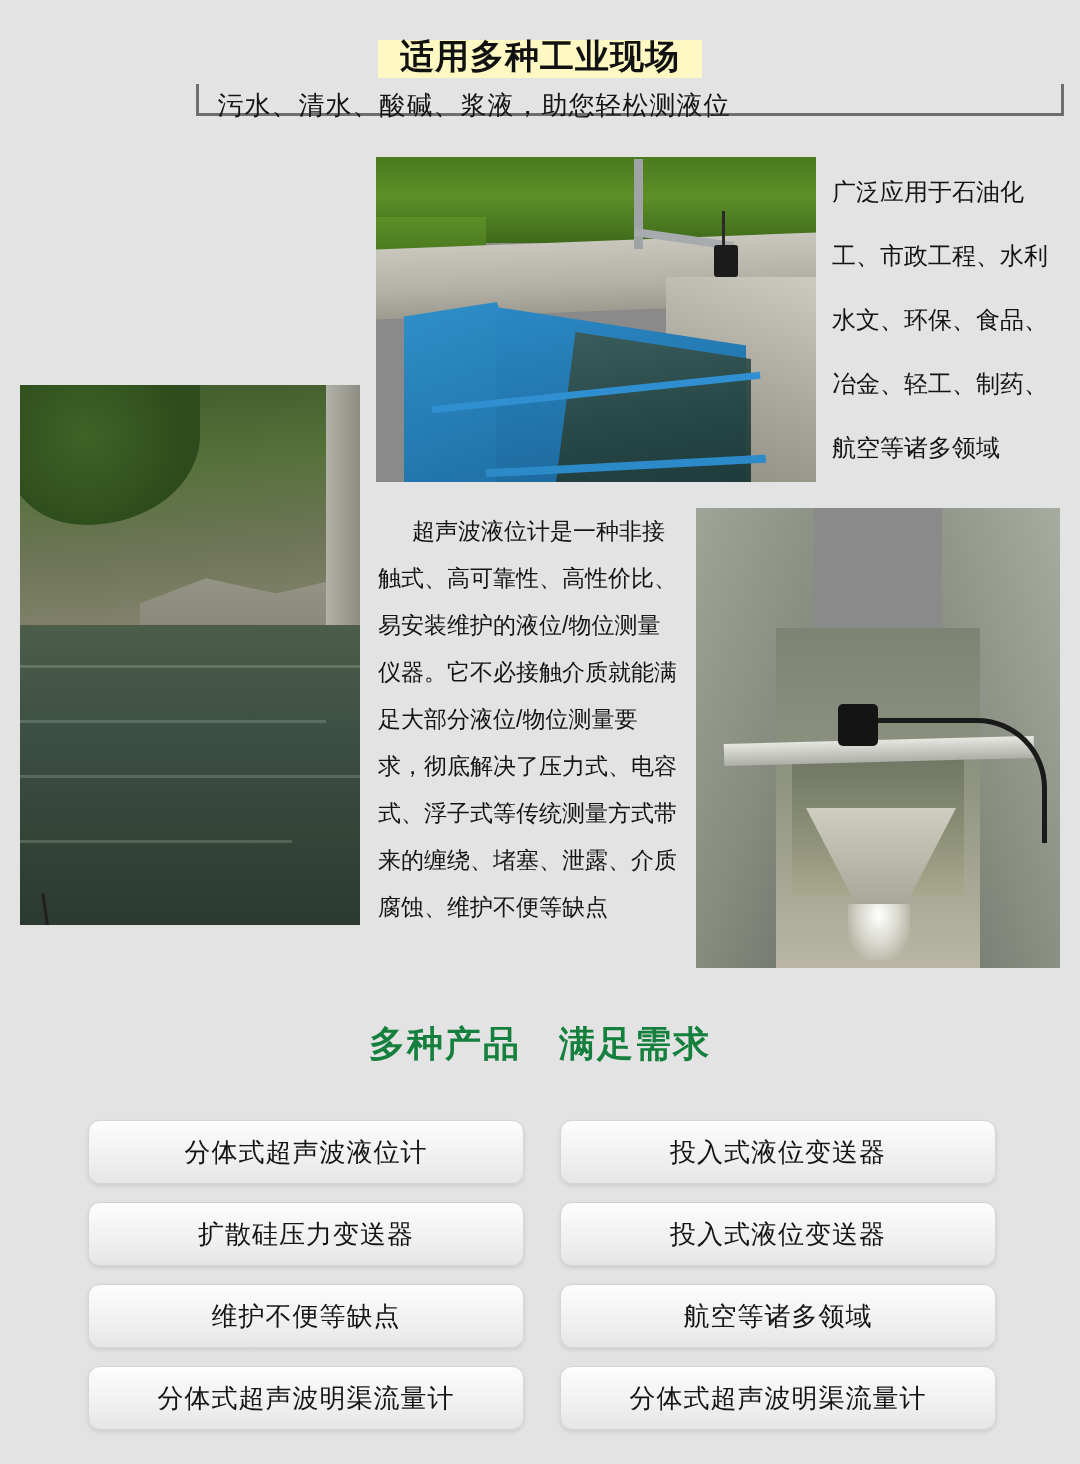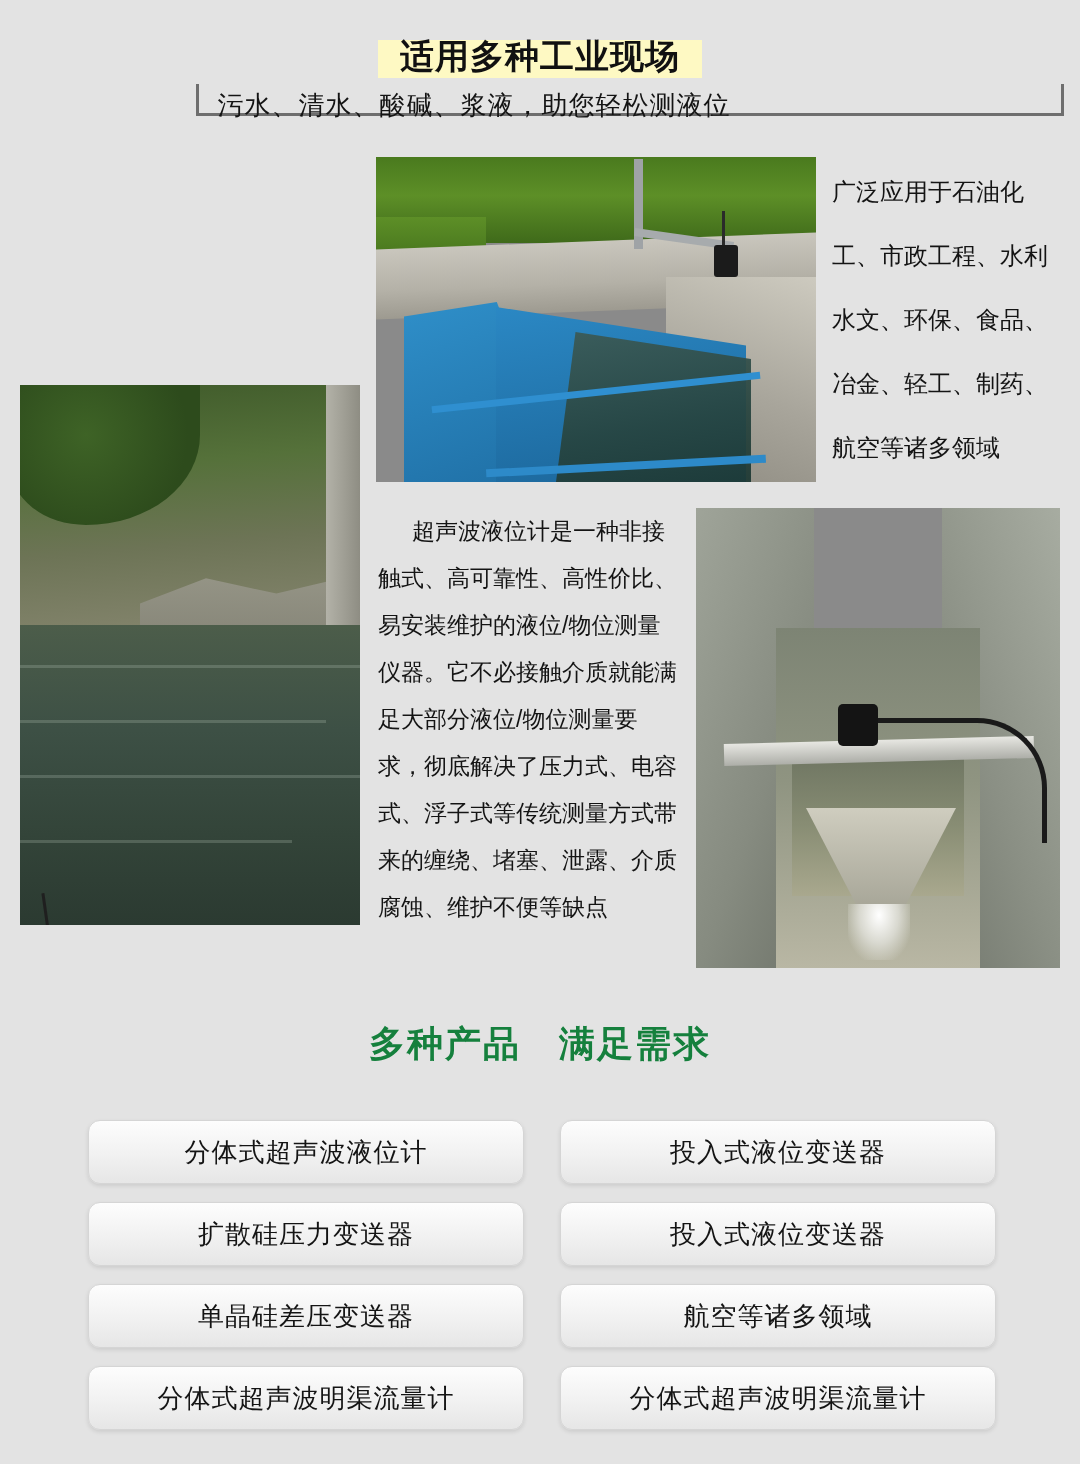--- a/index.html
+++ b/index.html
@@ -250,17 +250,17 @@
 <div class="para-right">广泛应用于石油化工、市政工程、水利水文、环保、食品、冶金、轻工、制药、航空等诸多领域</div>
 <div class="para-mid">超声波液位计是一种非接触式、高可靠性、高性价比、易安装维护的液位/物位测量仪器。它不必接触介质就能满足大部分液位/物位测量要求，彻底解决了压力式、电容式、浮子式等传统测量方式带来的缠绕、堵塞、泄露、介质腐蚀、维护不便等缺点</div>
 
 <div class="products-title">多种产品　满足需求</div>
 
 <div class="product-grid">
   <div class="product-pill">分体式超声波液位计</div>
   <div class="product-pill">投入式液位变送器</div>
   <div class="product-pill">扩散硅压力变送器</div>
   <div class="product-pill">投入式液位变送器</div>
-  <div class="product-pill">单晶硅差压变送器</div>
+  <div class="product-pill">维护不便等缺点</div>
   <div class="product-pill">航空等诸多领域</div>
   <div class="product-pill">分体式超声波明渠流量计</div>
   <div class="product-pill">分体式超声波明渠流量计</div>
 </div>
 
 </body></html>

